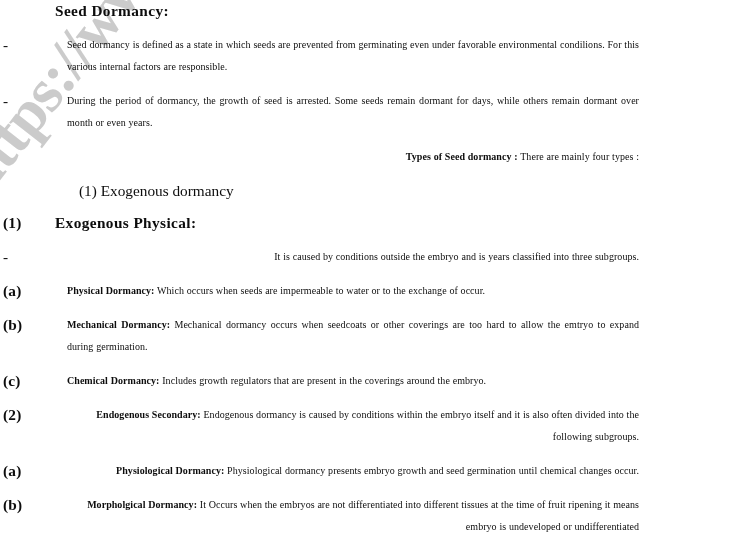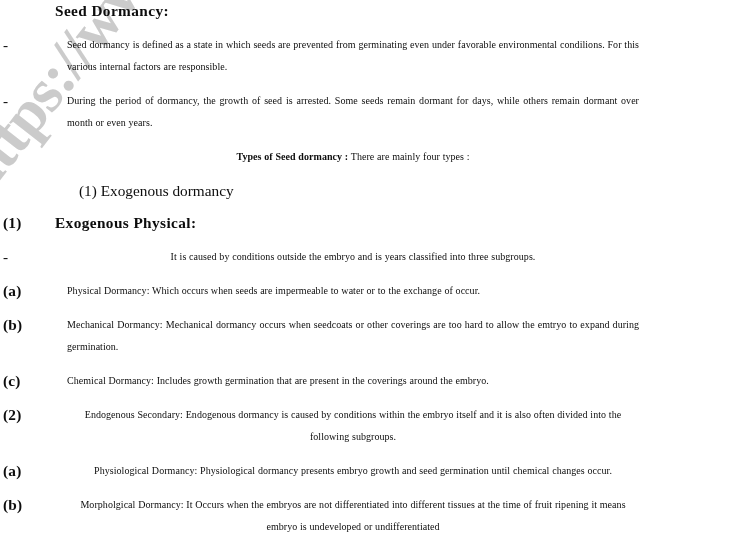--- a/index.html
+++ b/index.html
@@ -80,24 +80,24 @@
 
   .para {
     font-size: 10px;
     line-height: 22px;
     margin: 12px;
     text-align: justify;
     text-justify: inter-word;
     letter-spacing: .05px;
     word-spacing: .2px;
   }
-  .para.nojust { text-align: center; }
+  .para.nojust { text-align: right; }
 
   .lead {
-    font-weight: 400;
+    font-weight: 700;
   }
 
   .heading {
     font-size: 15.3px;
     line-height: 22px;
     font-weight: 700;
     letter-spacing: .4px;
     margin: 0;
   }
 
@@ -170,21 +170,21 @@
       <p class="para"><span class="lead">Physical Dormancy:</span><span> Which occurs when seeds are impermeable to water or to the exchange of occur.</span></p>
     </div>
 
     <div class="block sp-3">
       <span class="marker">(b)</span>
       <p class="para"><span class="lead">Mechanical Dormancy:</span><span> Mechanical dormancy occurs when seedcoats or other coverings are too hard to allow the emtryo to expand during germination.</span></p>
     </div>
 
     <div class="block sp-3">
       <span class="marker">(c)</span>
-      <p class="para"><span class="lead">Chemical Dormancy:</span><span> Includes growth germination that are present in the coverings around the embryo.</span></p>
+      <p class="para"><span class="lead">Chemical Dormancy:</span><span> Includes growth regulators that are present in the coverings around the embryo.</span></p>
     </div>
 
     <div class="block sp-3">
       <span class="marker">(2)</span>
       <p class="para nojust"><span class="lead">Endogenous Secondary:</span><span> Endogenous dormancy is caused by conditions within the embryo itself and it is also often divided into the following subgroups.</span></p>
     </div>
 
     <div class="block sp-3">
       <span class="marker">(a)</span>
       <p class="para nojust"><span class="lead">Physiological Dormancy:</span><span> Physiological dormancy presents embryo growth and seed germination until chemical changes occur.</span></p>

